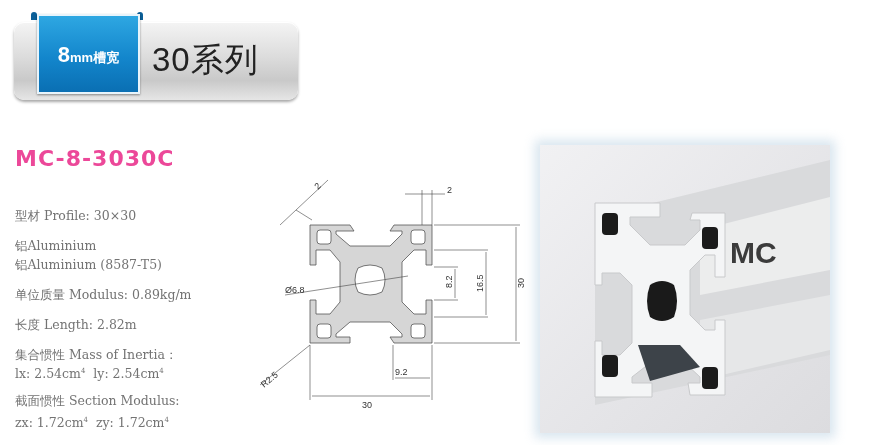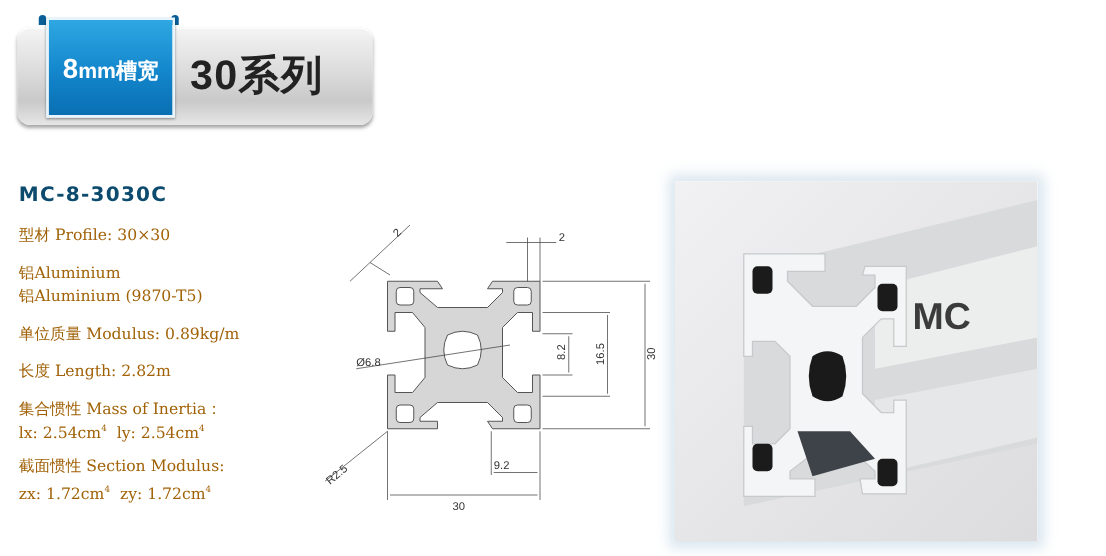--- a/index.html
+++ b/index.html
@@ -7,24 +7,24 @@
   .header-bar{position:absolute;left:14px;top:22px;width:284px;height:78px;border-radius:10px;
     background:linear-gradient(#f4f4f4 0%,#dcdcdc 45%,#c9c9c9 75%,#e6e6e6 100%);
     box-shadow:0 2px 3px rgba(0,0,0,.35), inset 0 1px 0 #fff;}
   .badge{position:absolute;left:37px;top:14px;width:99px;height:76px;
     background:linear-gradient(180deg,#2ea7e2 0%,#1386cc 55%,#0a6fb3 100%);
     border:2px solid #e8f4fb;box-shadow:0 1px 2px rgba(0,0,0,.4);}
   .badge-fold-l,.badge-fold-r{position:absolute;top:12px;width:6px;height:8px;background:#0b5f98;border-radius:3px 3px 0 0;}
   .badge-fold-l{left:31px}.badge-fold-r{left:137px}
   .badge-text{position:absolute;left:0;right:0;top:26px;text-align:center;color:#fff;font-family:"Liberation Sans",sans-serif;font-weight:bold;white-space:nowrap;}
   .badge-big{font-size:22px;}
-  .badge-small{font-size:17px;}
-  .series-title{position:absolute;left:152px;top:38px;font-family:"Liberation Sans",sans-serif;font-weight:bold;font-size:33px;color:#222;letter-spacing:1px;}
-  .model{position:absolute;left:15px;top:146px;font-family:"DejaVu Sans",sans-serif;font-weight:bold;font-size:16px;color:#0c4a6e;letter-spacing:1px;}
-  .spec{position:absolute;left:15px;font-size:12.5px;color:#a16207;white-space:nowrap;}
+  .badge-small{font-size:13px;}
+  .series-title{position:absolute;left:152px;top:38px;font-family:"Liberation Sans",sans-serif;font-weight:normal;font-size:33px;color:#222;letter-spacing:1px;}
+  .model{position:absolute;left:15px;top:146px;font-family:"DejaVu Sans",sans-serif;font-weight:bold;font-size:22px;color:#ec4899;letter-spacing:1px;}
+  .spec{position:absolute;left:15px;font-size:12.5px;color:#737373;white-space:nowrap;margin-top:28px;}
   sup{font-size:7px;}
   .drawing{position:absolute;left:240px;top:170px;width:300px;height:240px;}
   .photo{position:absolute;left:540px;top:145px;width:290px;height:288px;
     background:linear-gradient(135deg,#f1f1f3 0%,#e4e4e7 60%,#dcdcdf 100%);
     box-shadow:0 0 10px 5px rgba(170,200,220,.45);}
 </style>
 </head>
 <body>
 
 <div class="header-bar"></div>
@@ -33,21 +33,21 @@
 <div class="badge">
   <div class="badge-text">
     <span class="badge-big">8</span><span class="badge-small">mm槽宽</span>
   </div>
 </div>
 <div class="series-title">30系列</div>
 
 <div class="model">MC-8-3030C</div>
 <div class="spec" style="top:180px">型材 Profile: 30×30</div>
 <div class="spec" style="top:210px">铝Aluminium</div>
-<div class="spec" style="top:229px">铝Aluminium (9870-T5)</div>
+<div class="spec" style="top:229px">铝Aluminium (8587-T5)</div>
 <div class="spec" style="top:259px">单位质量 Modulus: 0.89kg/m</div>
 <div class="spec" style="top:289px">长度 Length: 2.82m</div>
 <div class="spec" style="top:319px">集合惯性 Mass of Inertia：</div>
 <div class="spec" style="top:338px">
   <span>lx: 2.54cm</span><sup>4</sup>&nbsp;&nbsp;<span>ly: 2.54cm</span><sup>4</sup>
 </div>
 <div class="spec" style="top:365px">截面惯性 Section Modulus:</div>
 <div class="spec" style="top:387px">
   <span>zx: 1.72cm</span><sup>4</sup>&nbsp;&nbsp;<span>zy: 1.72cm</span><sup>4</sup>
 </div>

